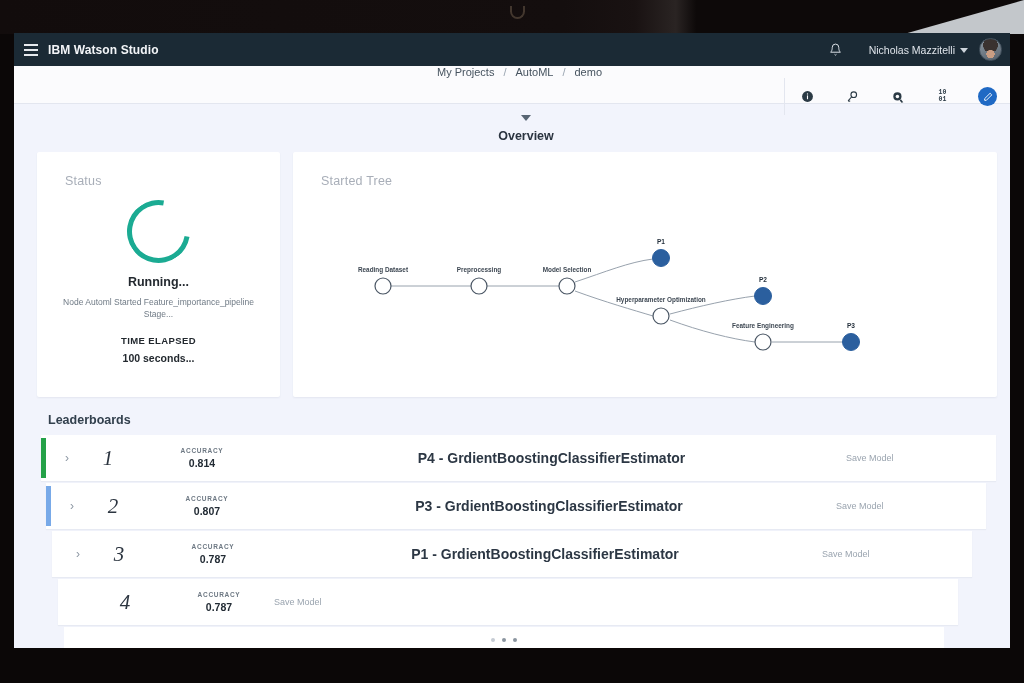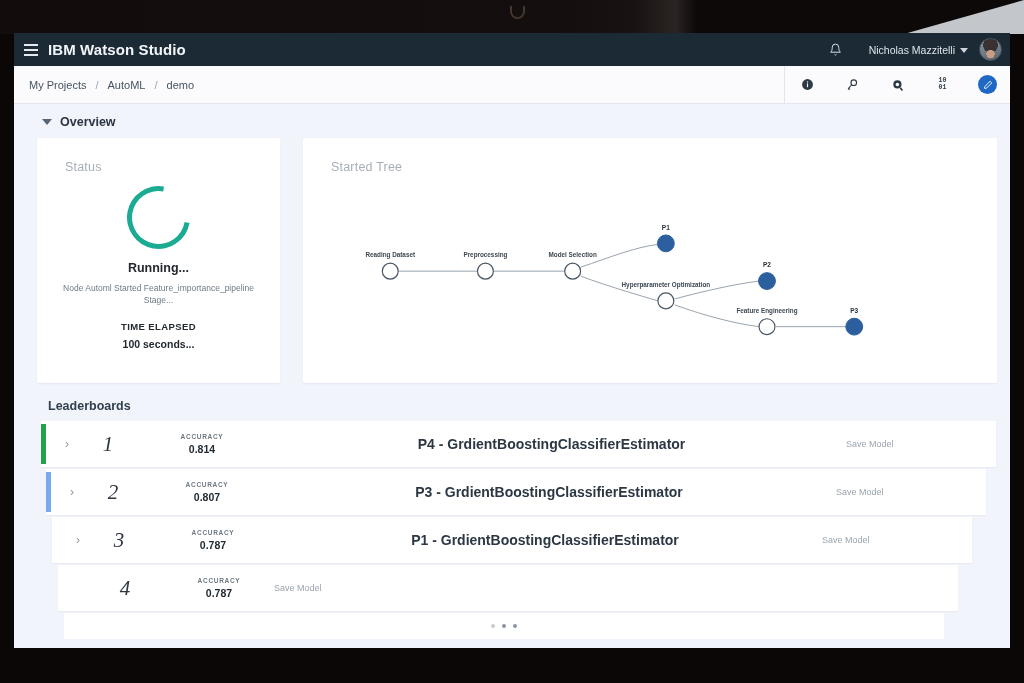--- a/index.html
+++ b/index.html
@@ -52,21 +52,21 @@
     display: flex; align-items: center;
     color: #f2f4f8;
   }
   #hamburger-icon {
     width: 34px; height: 33px;
     display: flex; flex-direction: column; justify-content: center; align-items: center;
     gap: 3px; cursor: pointer;
   }
   #hamburger-icon i { display: block; width: 14px; height: 2px; background: #e6eaee; }
   #brand-title {
-    font-size: 15px; font-weight: 600; letter-spacing: .1px;
+    font-size: 12px; font-weight: 600; letter-spacing: .1px;
     color: #f3f5f8; white-space: nowrap;
   }
   #top-nav-right {
     margin-left: auto; display: flex; align-items: center; gap: 3px;
     height: 100%;
   }
   #notification-bell {
     width: 36px; height: 33px; display: flex; align-items: center; justify-content: center;
     cursor: pointer;
   }
@@ -89,20 +89,21 @@
     border: 1px solid #44525e;
     overflow: hidden;
   }
 
   
   #breadcrumb-bar {
     height: 38px; background: #fbfbfd;
     display: flex; align-items: center;
     border-bottom: 1px solid #e3e6ef;
     position: relative;
+    flex-direction: column;
   }
   #breadcrumb {
     display: flex; align-items: center; gap: 9px;
     padding-left: 15px; font-size: 11px; color: #46535f;
   }
   #breadcrumb .crumb { cursor: pointer; white-space: nowrap; }
   #breadcrumb .sep { color: #9aa5b1; }
   #breadcrumb .crumb.current { color: #46535f; }
   #toolbar-icons {
     margin-left: auto; display: flex; align-items: center; height: 100%;
@@ -119,31 +120,32 @@
   }
   #pen-active-icon {
     width: 19px; height: 19px; border-radius: 50%;
     background: #1f69c4; display: flex; align-items: center; justify-content: center;
   }
 
   
   #overview-header {
     display: flex; align-items: center; gap: 8px;
     padding: 11px 0 9px 28px;
+    flex-direction: column;
   }
   #chevron-down-icon-overview {
     width: 0; height: 0;
     border-left: 5px solid transparent; border-right: 5px solid transparent;
     border-top: 6px solid #586573; cursor: pointer;
   }
   #overview-title { font-size: 12.5px; font-weight: 600; color: #2b3440; }
 
   
   #panels-row {
-    display: flex; gap: 23px;
+    display: flex; gap: 13px;
     padding: 0 13px 0 23px;
   }
   .panel {
     background: #ffffff;
     border-radius: 2px;
     box-shadow: 0 1px 2px rgba(40,50,80,.07);
   }
   #status-panel { width: 243px; height: 245px; position: relative; }
   #progress-panel { flex: 1; height: 245px; position: relative; }
   .panel-title {

